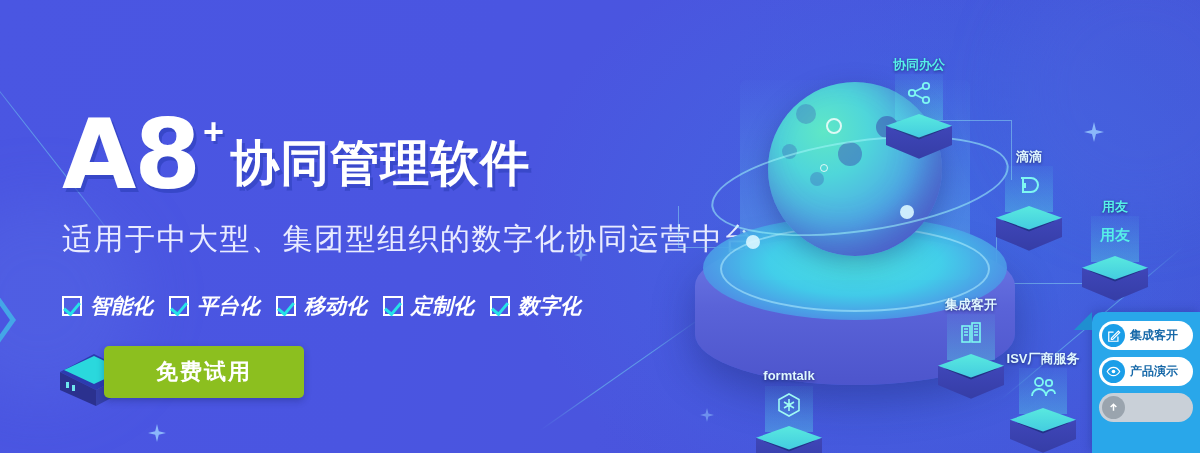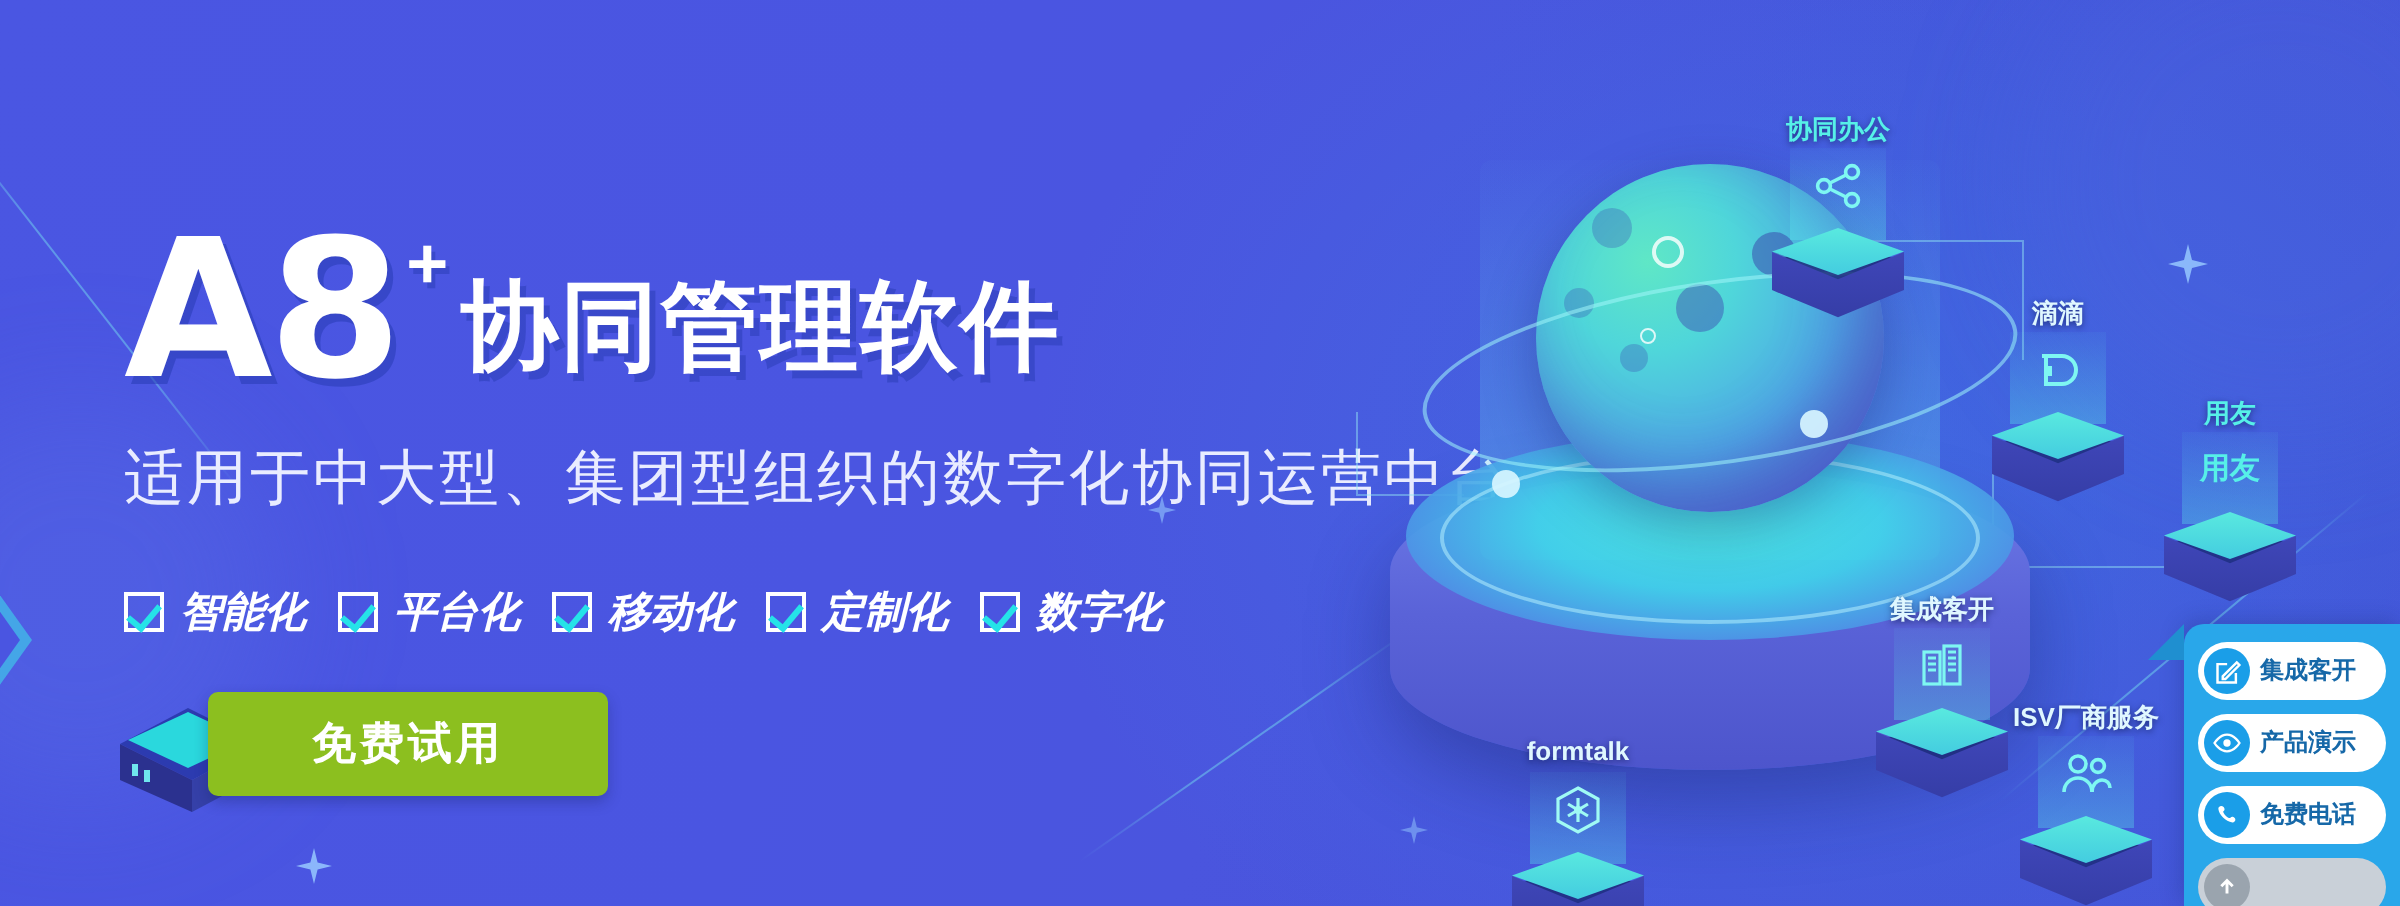--- a/index.html
+++ b/index.html
@@ -466,28 +466,20 @@
     <div class="side-item">
       <span class="si-icon">
         <svg width="15" height="15" viewBox="0 0 18 18" fill="none" stroke="#ffffff" stroke-width="1.4">
           <path d="M1.5 9S4.5 4 9 4s7.5 5 7.5 5-3 5-7.5 5S1.5 9 1.5 9z"></path>
           <circle cx="9" cy="9" r="2.2" fill="#ffffff" stroke="none"></circle>
         </svg>
       </span>
       <span class="si-label">产品演示</span>
     </div>
 
-    <div class="side-item">
-      <span class="si-icon">
-        <svg width="14" height="14" viewBox="0 0 16 16" fill="#ffffff">
-          <path d="M4.2 2.3c.9 0 1.5.5 1.8 1.5.2.8-.4 1.2-.7 1.5-.3.3.5 1.7 1.4 2.5.9.9 2.2 1.6 2.5 1.3.3-.3.7-.9 1.5-.7 1 .3 1.5.9 1.5 1.8 0 .9-.8 1.6-1.7 1.5C6.6 11.1 2.9 7.4 2.5 4c-.1-.9.6-1.7 1.7-1.7z"></path>
-        </svg>
-      </span>
-      <span class="si-label">免费电话</span>
-    </div>
 
     <div class="side-item muted">
       <span class="si-icon">
         <svg width="13" height="13" viewBox="0 0 16 16" fill="none" stroke="#ffffff" stroke-width="1.8">
           <path d="M8 12V4M4.5 7.5L8 4l3.5 3.5"></path>
         </svg>
       </span>
       <span class="si-label"></span>
     </div>
 

